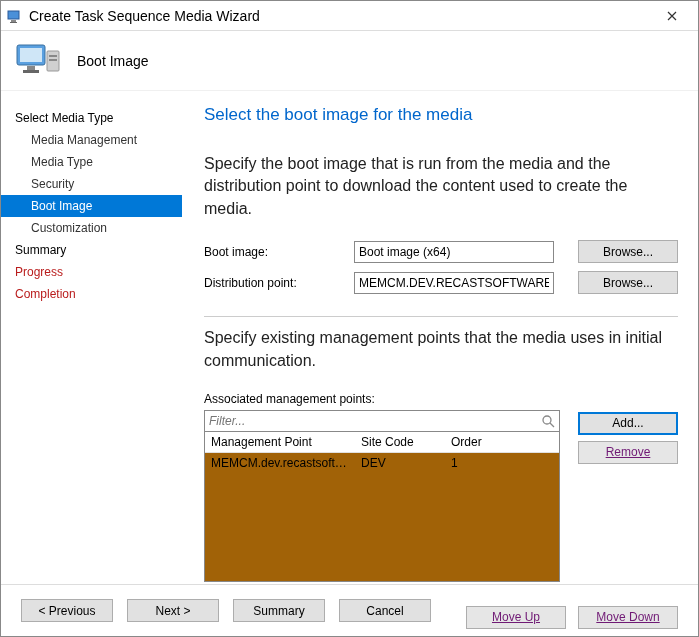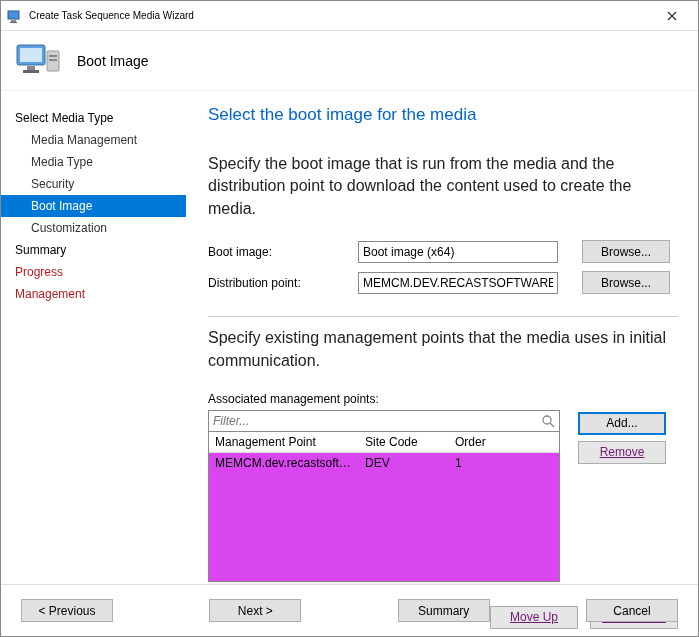--- a/index.html
+++ b/index.html
@@ -21,21 +21,21 @@
   .titlebar {
     height: 30px;
     display: flex;
     align-items: center;
     padding: 0 6px;
     border-bottom: 1px solid #ddd;
   }
   .titlebar .ticon {
     width: 16px; height: 16px; margin-right: 6px;
   }
-  .titlebar .title { flex: 1; font-size: 10px; }
+  .titlebar .title { flex: 1; font-size: 14px; }
   .titlebar .close {
     width: 40px; height: 28px; display:flex; align-items:center; justify-content:center;
     font-size: 14px; color:#333;
   }
   .header {
     height: 60px;
     display: flex;
     align-items: center;
     padding-left: 14px;
     border-bottom: 1px solid #f0f0f0;
@@ -101,21 +101,21 @@
     height: 23px;
     border: 1px solid #adadad;
     background: #e1e1e1;
     font-size: 12px;
     padding: 0 10px;
     cursor: default;
     display: inline-flex;
     align-items: center;
     justify-content: center;
   }
-  .btn.wide { width: 88px; }
+  .btn.wide { width: 100px; }
   .btn:disabled, .btn.disabled {
     color: #701a75;
     background: #e6e6e6;
     text-decoration: underline;
   }
   .btn.focus { border: 1px solid #0078d7; outline:1px solid #0078d7; outline-offset:-2px;}
   .hr { border-top: 1px solid #ccc; margin: 14px 0 10px 0; }
   .assoc-row {
     display: flex;
     gap: 18px;
@@ -139,41 +139,41 @@
     font-size:12px; font-style: italic; color:#888; outline:none;
   }
   .filter-wrap .sicon {
     position:absolute; right:4px; top:3px; width:14px; height:14px;
   }
   .table {
     border: 1px solid #888;
     border-top: none;
     height: 150px;
     overflow: auto;
-    background:#d946ef;
+    background:#a16207;
   }
   .thead, .trow {
     display: flex;
     font-size: 12px;
   }
   .thead { border-bottom: 1px solid #e0e0e0; background:#fff; }
   .th, .td { padding: 3px 6px; overflow:hidden; text-overflow:ellipsis; white-space:nowrap; }
   .c1 { width: 150px; }
   .c2 { width: 90px; }
   .c3 { width: 70px; }
   .movebtns {
     display:flex; gap:12px; justify-content:flex-end; margin-top:auto;
     padding-top: 24px;
   }
   .footer {
     height: 52px;
     border-top: 1px solid #ddd;
     display: flex;
     align-items: center;
-    justify-content: space-between;
+    justify-content: flex-start;
     gap: 14px;
     padding: 0 20px;
   }
   .footer .btn { width: 92px; }
 </style>
 </head>
 <body>
 
 <div class="window">
 
@@ -212,21 +212,21 @@
 
     <div class="sidebar">
       <div class="side-h">Select Media Type</div>
       <div class="side-item">Media Management</div>
       <div class="side-item">Media Type</div>
       <div class="side-item">Security</div>
       <div class="side-item selected">Boot Image</div>
       <div class="side-item">Customization</div>
       <div class="side-h">Summary</div>
       <div class="side-gray">Progress</div>
-      <div class="side-gray">Management</div>
+      <div class="side-gray">Completion</div>
     </div>
 
     <div class="content">
       <div class="page-title">Select the boot image for the media</div>
       <div class="desc">Specify the boot image that is run from the media and the distribution point to download the content used to create the media.</div>
 
       <div class="row">
         <span class="lbl">Boot image:</span>
         <input class="fld" readonly="" value="Boot image (x64)" style="">
         <button class="btn wide">Browse...</button>

